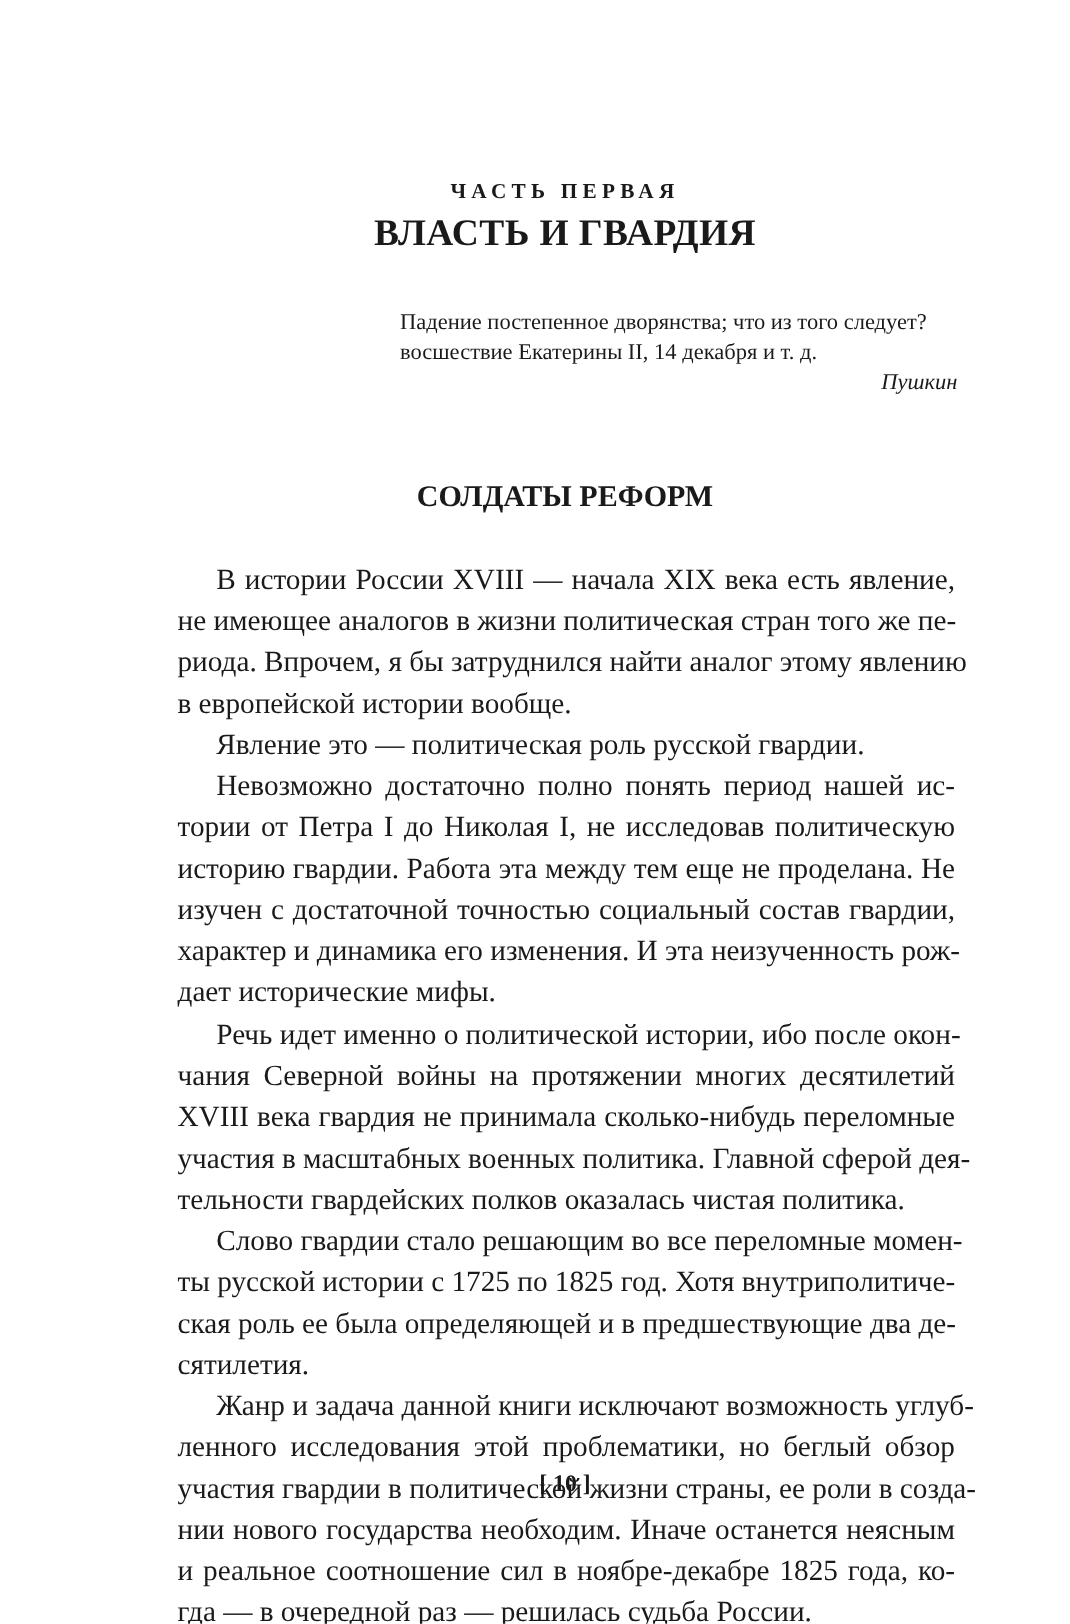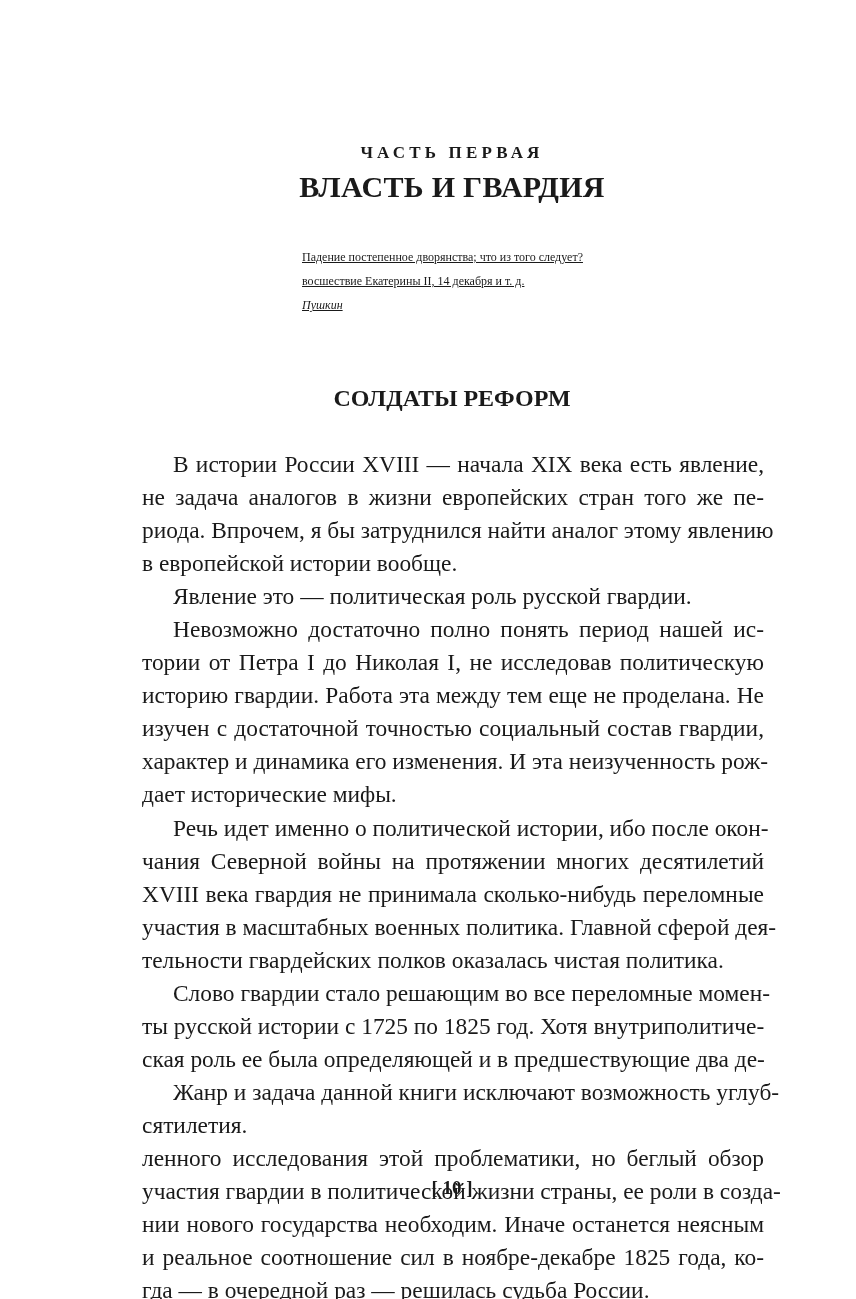--- a/index.html
+++ b/index.html
@@ -3,23 +3,23 @@
 <meta charset="utf-8">
 <style>
   html, body { margin: 0; padding: 0; background: #ffffff; }
   body { width: 856px; height: 1299px; position: relative; overflow: hidden;
          font-family: "Liberation Serif", "DejaVu Serif", serif; color: #1a1a1a; }
   .page { position: absolute; left: 0; top: 0; width: 856px; height: 1075px; }
   .part-label { position: absolute; top: 143px; left: 0; width: 904px; text-align: center;
     font-size: 17px; font-weight: bold; letter-spacing: 4.2px; }
   .part-title { position: absolute; top: 170px; left: 0; width: 904px; text-align: center;
     font-size: 30px; font-weight: bold; letter-spacing: 0.3px; }
-  .epigraph { position: absolute; top: 245px; left: 302px; width: 446px; font-size: 12px; line-height: 24px; text-decoration: underline; }
+  .epigraph { position: absolute; top: 245px; left: 320px; width: 446px; font-size: 18px; line-height: 24px; }
   .epigraph .line { display: block; white-space: nowrap; }
-  .epigraph .author { display: block; text-align: left; font-style: italic; }
+  .epigraph .author { display: block; text-align: right; font-style: italic; }
   .section-title { position: absolute; top: 385px; left: 0; width: 904px; text-align: center;
     font-size: 24px; font-weight: bold; }
   .body-text { position: absolute; top: 448px; left: 142px; width: 622px; font-size: 23.4px; line-height: 33.05px; }
   .body-text .ln { display: block; white-space: nowrap; text-align: justify; text-align-last: justify; height: 33.05px; }
   .body-text .ln.last { text-align-last: left; }
   .body-text .ln.indent { padding-left: 31px; }
   .page-number { position: absolute; top: 1177px; left: 0; width: 904px; text-align: center;
     font-size: 19px; font-weight: bold; }
 </style>
 </head>
@@ -32,40 +32,40 @@
   <div class="epigraph">
     <span class="line">Падение постепенное дворянства; что из того следует?</span>
     <span class="line">восшествие Екатерины II, 14 декабря и т. д.</span>
     <span class="author">Пушкин</span>
   </div>
 
   <div class="section-title">СОЛДАТЫ РЕФОРМ</div>
 
   <div class="body-text">
     <span class="ln indent">В истории России XVIII — начала XIX века есть явление,</span>
-    <span class="ln">не задача аналогов в жизни европейских стран того же пе-</span>
+    <span class="ln">не имеющее аналогов в жизни политическая стран того же пе-</span>
     <span class="ln">риода. Впрочем, я бы затруднился найти аналог этому явлению</span>
     <span class="ln last">в европейской истории вообще.</span>
     <span class="ln indent last">Явление это — политическая роль русской гвардии.</span>
     <span class="ln indent">Невозможно достаточно полно понять период нашей ис-</span>
     <span class="ln">тории от Петра I до Николая I, не исследовав политическую</span>
     <span class="ln">историю гвардии. Работа эта между тем еще не проделана. Не</span>
     <span class="ln">изучен с достаточной точностью социальный состав гвардии,</span>
     <span class="ln">характер и динамика его изменения. И эта неизученность рож-</span>
     <span class="ln last">дает исторические мифы.</span>
     <span class="ln indent">Речь идет именно о политической истории, ибо после окон-</span>
     <span class="ln">чания Северной войны на протяжении многих десятилетий</span>
     <span class="ln">XVIII века гвардия не принимала сколько-нибудь переломные</span>
     <span class="ln">участия в масштабных военных политика. Главной сферой дея-</span>
     <span class="ln last">тельности гвардейских полков оказалась чистая политика.</span>
     <span class="ln indent">Слово гвардии стало решающим во все переломные момен-</span>
     <span class="ln">ты русской истории с 1725 по 1825 год. Хотя внутриполитиче-</span>
     <span class="ln">ская роль ее была определяющей и в предшествующие два де-</span>
+    <span class="ln last">сятилетия.</span>
     <span class="ln indent">Жанр и задача данной книги исключают возможность углуб-</span>
-    <span class="ln last">сятилетия.</span>
     <span class="ln">ленного исследования этой проблематики, но беглый обзор</span>
     <span class="ln">участия гвардии в политической жизни страны, ее роли в созда-</span>
     <span class="ln">нии нового государства необходим. Иначе останется неясным</span>
     <span class="ln">и реальное соотношение сил в ноябре-декабре 1825 года, ко-</span>
     <span class="ln last">гда — в очередной раз — решилась судьба России.</span>
   </div>
 
   <div class="page-number">[ 10 ]</div>
 </div>
 

